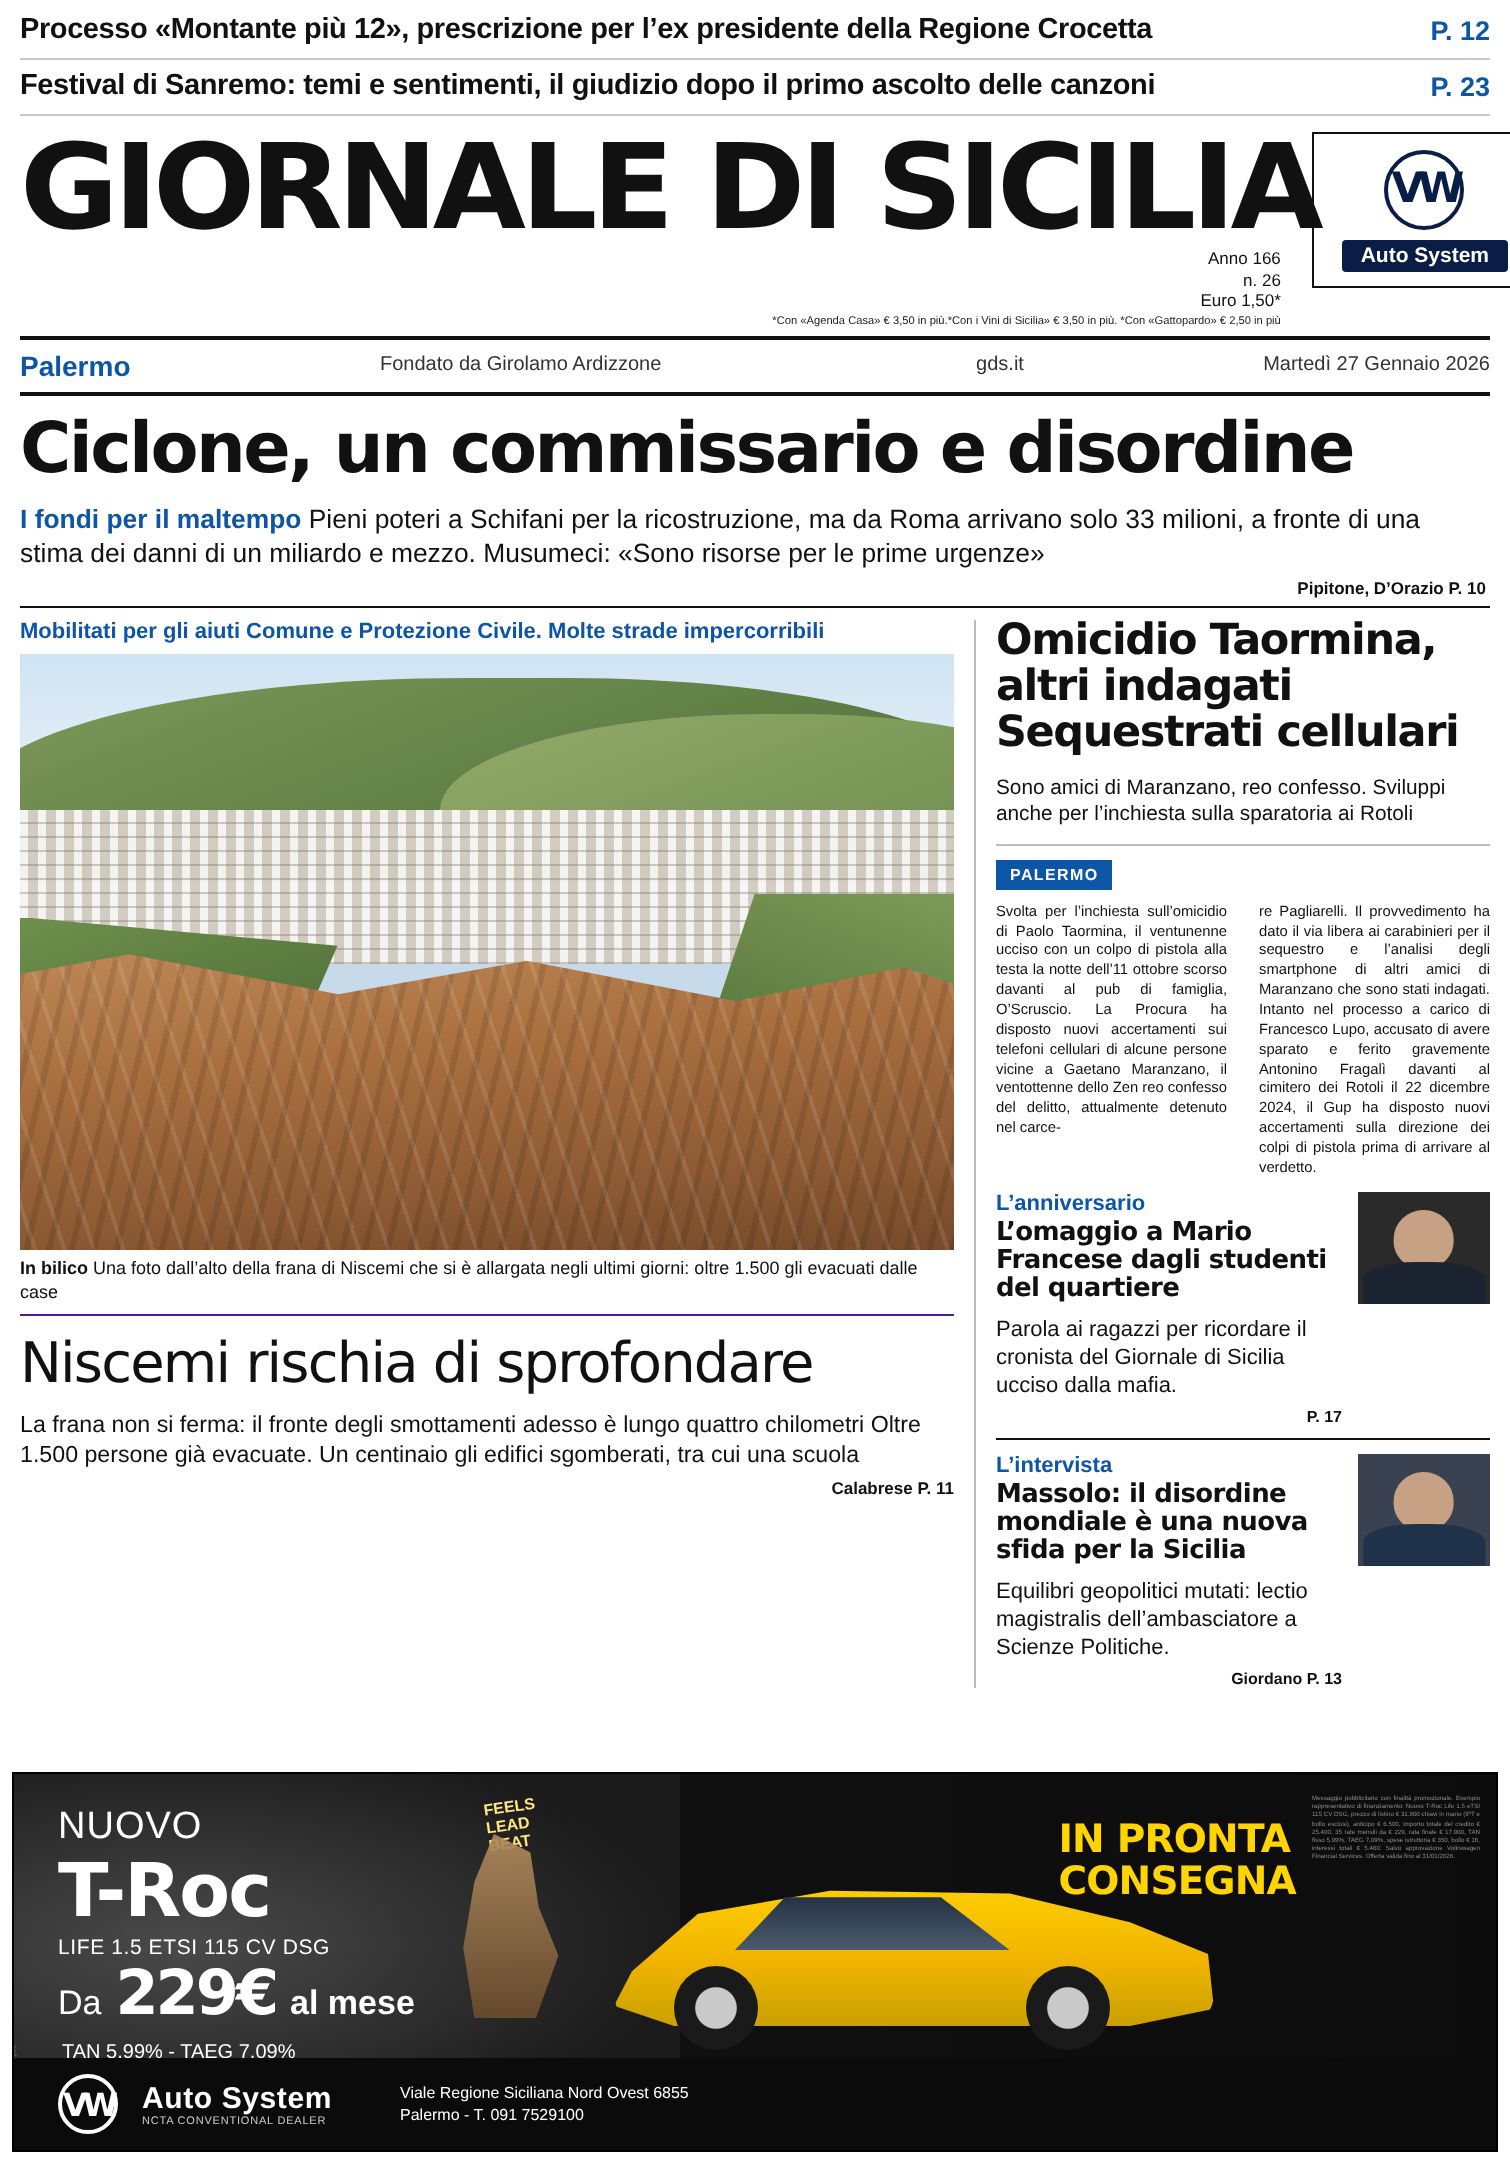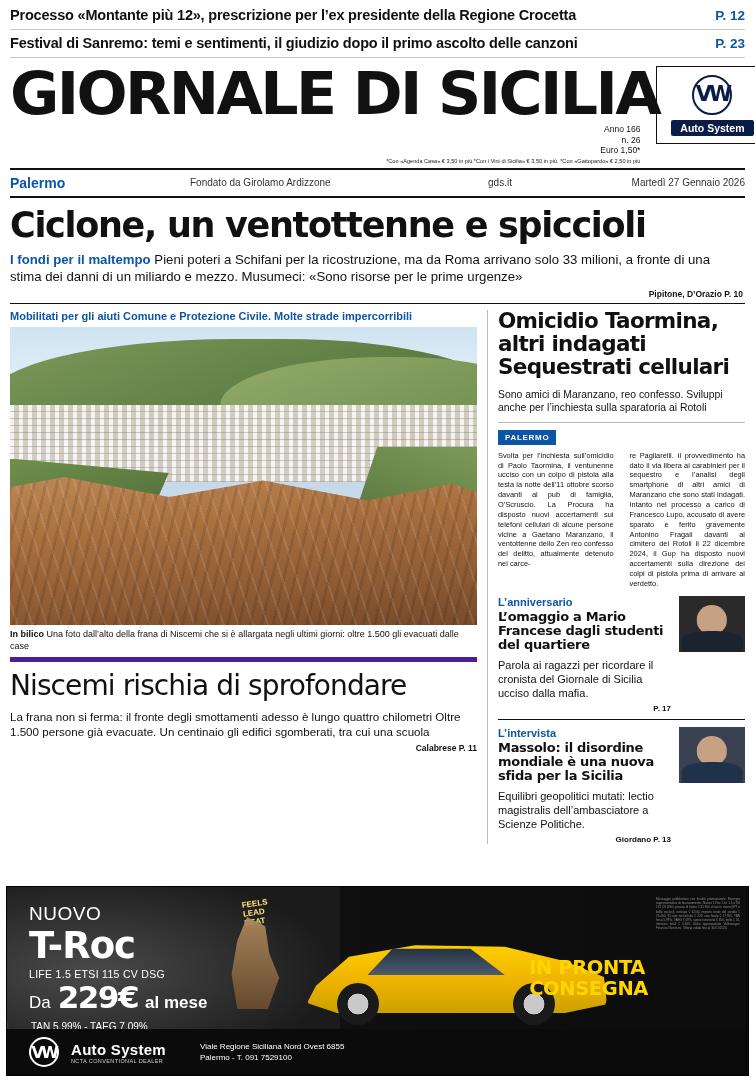--- a/index.html
+++ b/index.html
@@ -159,21 +159,21 @@
     clip-path: polygon(0 0, 100% 22%, 86% 100%, 0 100%);
   }
   .photo .green-right {
     position: absolute; top: 40%; right: 0; width: 26%; height: 28%;
     background: linear-gradient(200deg, #7c9a57, #55743c);
     clip-path: polygon(18% 0, 100% 0, 100% 100%, 0 78%);
   }
 
   .photo-caption {
     font-size: 9px; line-height: 1.25; padding: 4px 0 0 0;
-    border-bottom: 5px solid #4c1d95; padding-bottom: 5px;
+    border-bottom: 1px solid #4c1d95; padding-bottom: 5px;
   }
   .photo-caption b { font-weight: 700; }
 
   .left-headline {
     font-family: "DejaVu Sans", sans-serif;
     font-size: 28px; font-weight: 400; letter-spacing: -0.9px;
     line-height: 1.06; margin: 9px 0 8px 0;
   }
   .left-body { font-size: 11.6px; line-height: 1.35; }
   .left-credit { text-align: right; font-size: 8.5px; font-weight: 700; margin-top: 3px; }
@@ -248,21 +248,21 @@
     display: flex; align-items: center; justify-content: center;
     font-family: "DejaVu Sans", sans-serif;
   }
   .ad-dealer { color: #fff; }
   .ad-dealer .name { font-size: 15px; font-weight: 700; letter-spacing: .3px; }
   .ad-dealer .sub { font-size: 5.5px; letter-spacing: .4px; color: #cfcfcf; }
   .ad-address { color: #fff; font-size: 8px; line-height: 1.4; margin-left: 22px; }
   .ad-pronta {
     position: absolute; right: 100px; top: 22px;
     color: #ffd400; font-family: "DejaVu Sans", sans-serif;
-    font-size: 19.5px; font-weight: 700; line-height: 1.08; letter-spacing: -0.4px; margin-top: 48px;
+    font-size: 19.5px; font-weight: 700; line-height: 1.08; letter-spacing: -0.4px;
   }
   .ad-legal {
     position: absolute; right: 8px; top: 10px; width: 84px;
     color: #8d8d8d; font-size: 3.1px; line-height: 1.35; text-align: justify;
   }
   .ad-car {
     position: absolute; left: 300px; bottom: 46px; width: 300px; height: 118px;
   }
   .ad-car .body-shape {
     position: absolute; left: 0; bottom: 16px; width: 100%; height: 72px;
@@ -334,21 +334,21 @@
   </div>
 
   <div class="inforow">
     <div class="info-city">Palermo</div>
     <div class="info-founder">Fondato da Girolamo Ardizzone</div>
     <div class="info-site">gds.it</div>
     <div class="info-date">Martedì 27 Gennaio 2026</div>
   </div>
 
   <div class="lead">
-    <h1>Ciclone, un ventottenne e spiccioli</h1>
+    <h1>Ciclone, un commissario e disordine</h1>
     <div class="lead-sub">
       <span class="kicker">I fondi per il maltempo</span>
       <span>Pieni poteri a Schifani per la ricostruzione, ma da Roma arrivano solo 33 milioni, a fronte di una stima dei danni di un miliardo e mezzo. Musumeci: «Sono risorse per le prime urgenze»</span>
     </div>
     <div class="lead-credit">Pipitone, D’Orazio  P. 10</div>
   </div>
 
   <div class="main">
 
     <div class="col-left">

